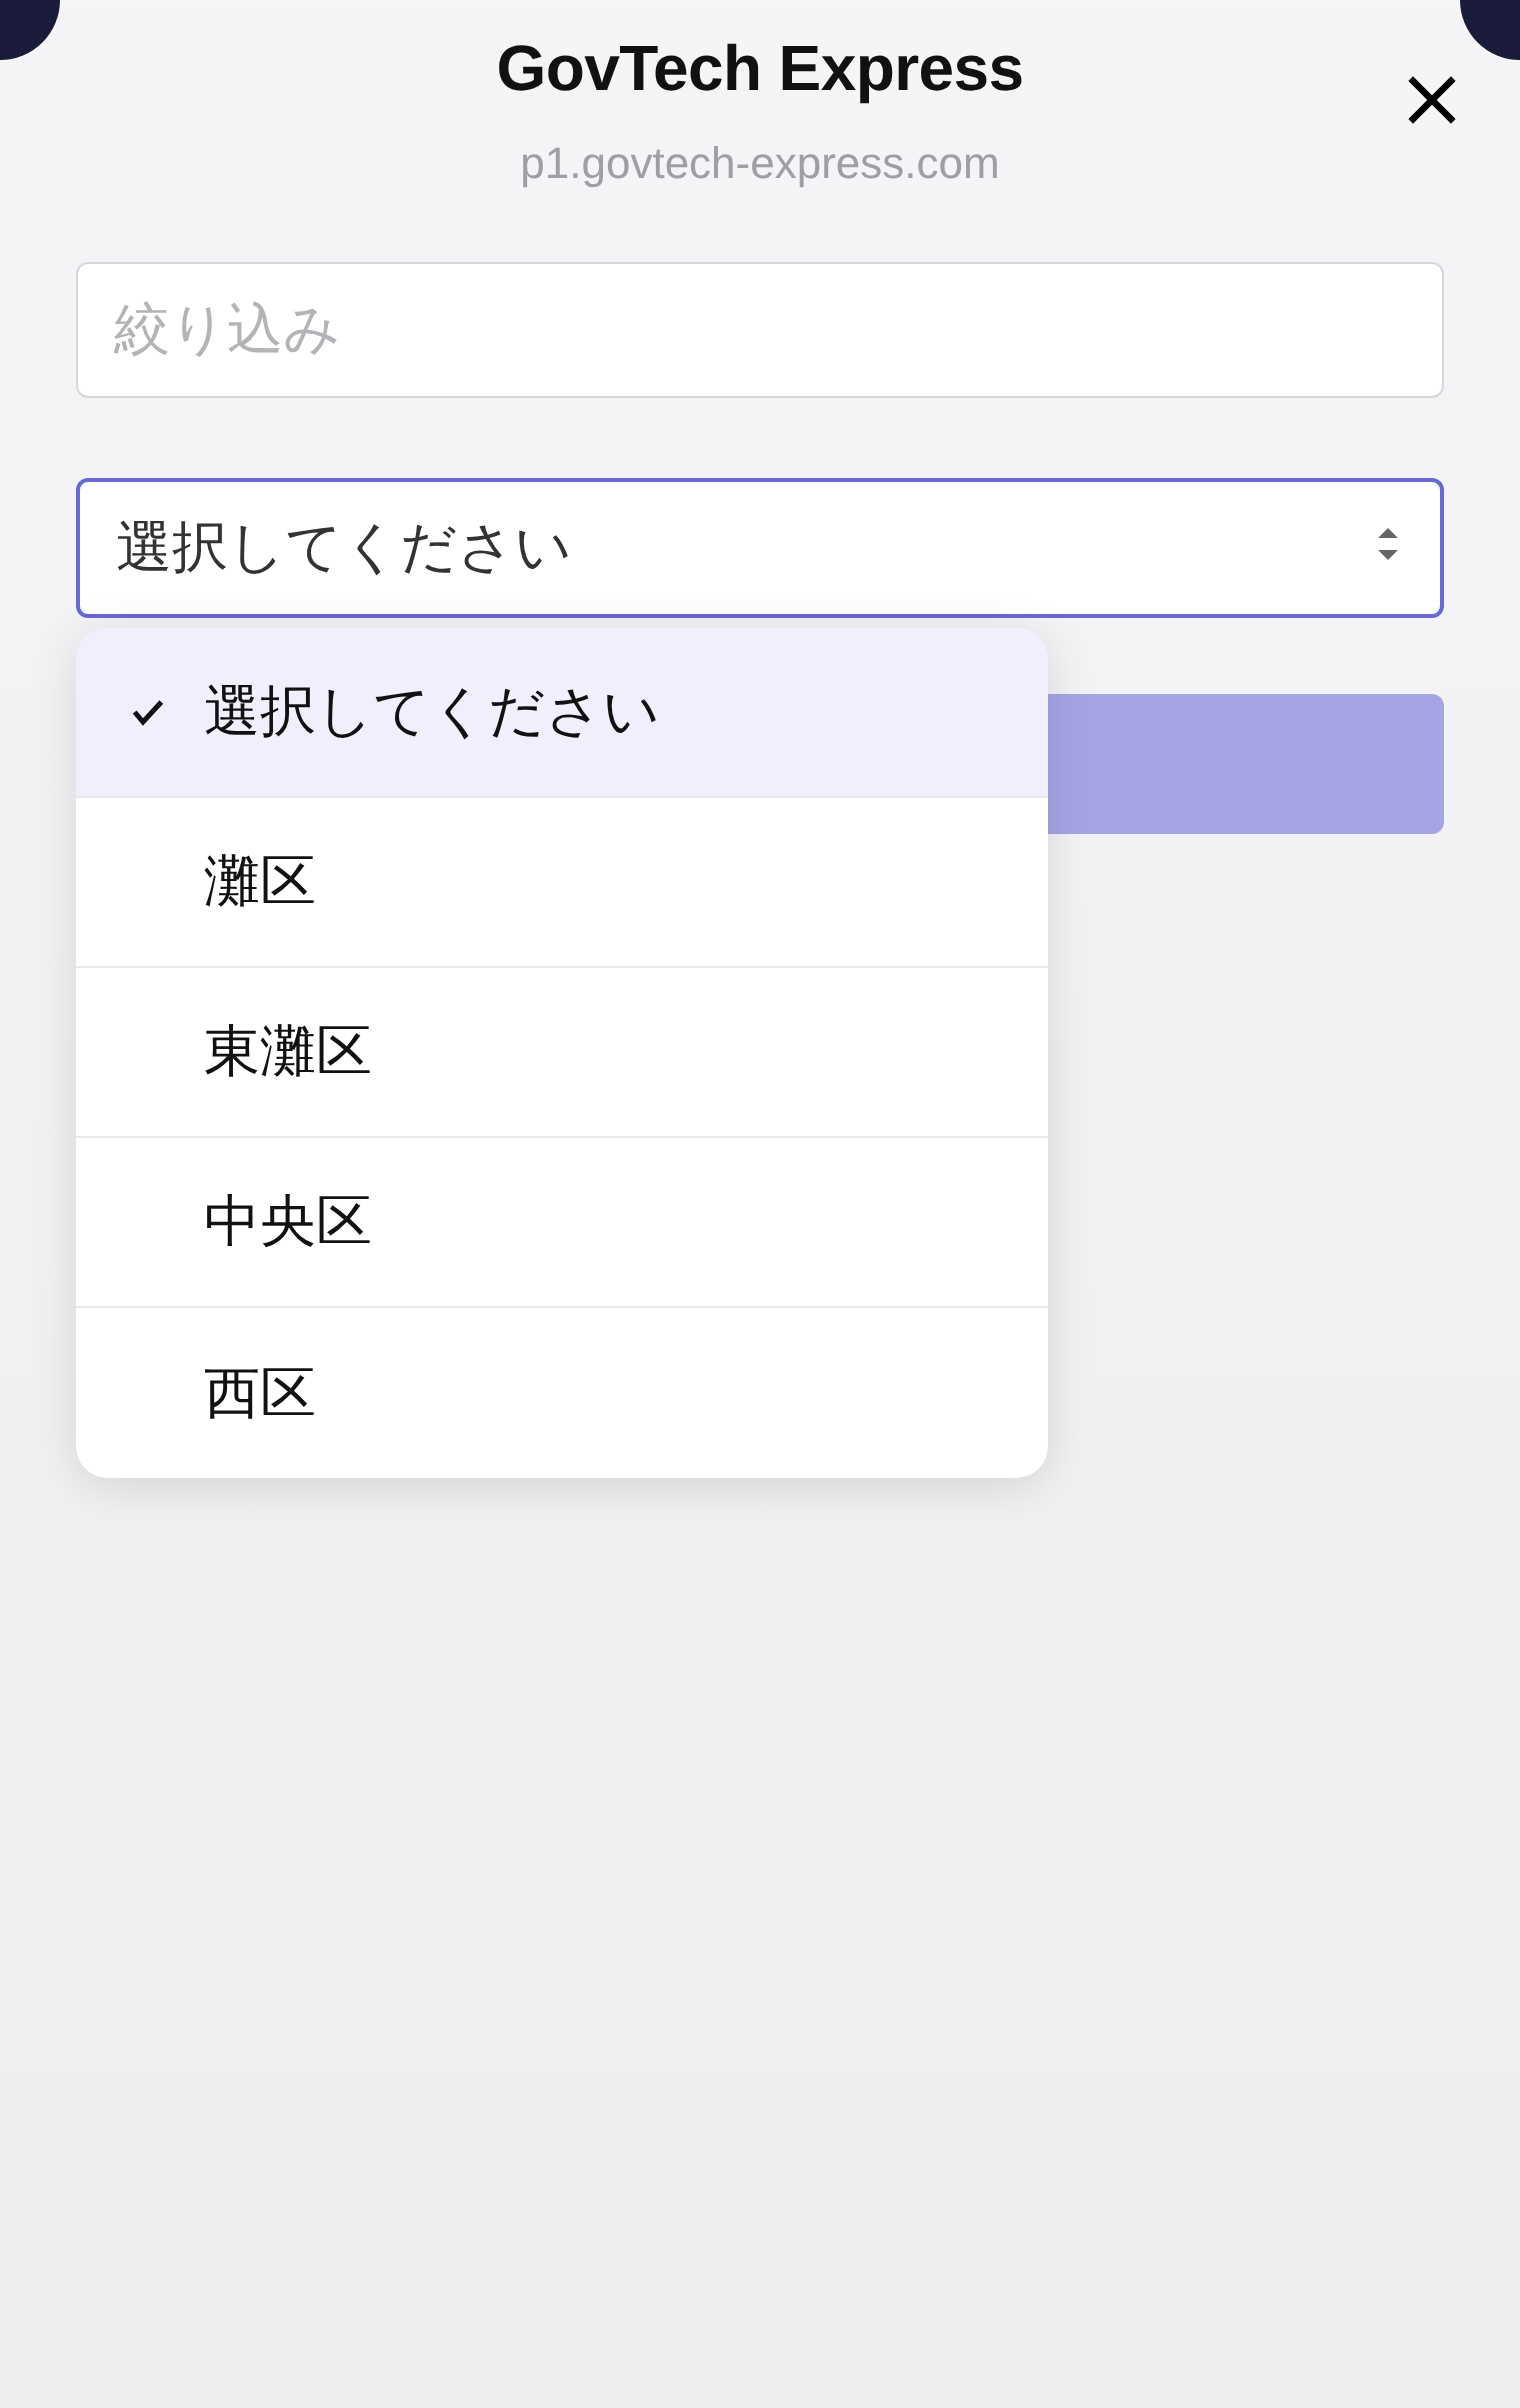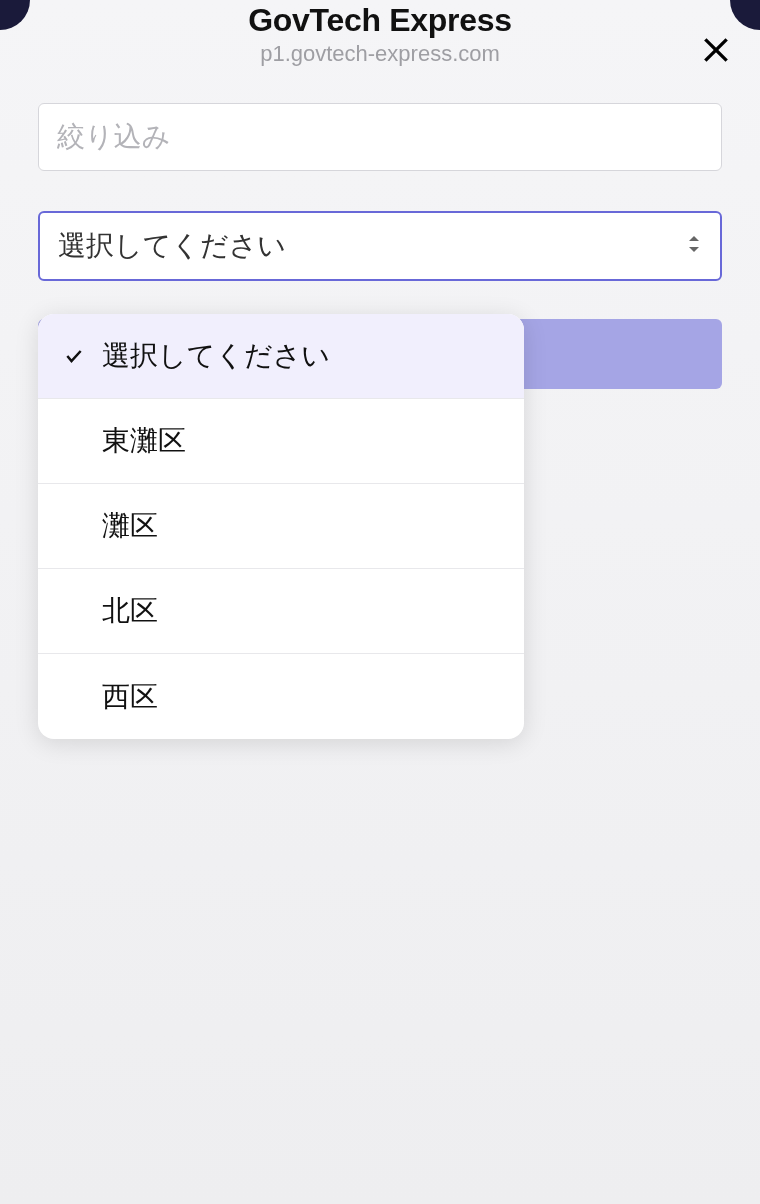--- a/index.html
+++ b/index.html
@@ -19,32 +19,32 @@
       position: absolute;
       width: 30px;
       height: 30px;
       background: #1a1a3a;
       top: 0;
     }
     .corner-tl { left: 0; border-bottom-right-radius: 30px; }
     .corner-tr { right: 0; border-bottom-left-radius: 30px; }
     .header {
       text-align: center;
-      padding-top: 2px;
+      padding-top: 16px;
     }
     .header-title {
       font-size: 32px;
       font-weight: 700;
       color: #111;
       letter-spacing: -0.3px;
     }
     .header-subtitle {
       font-size: 22px;
       color: #9e9ea3;
-      margin-top: 2px;
+      margin-top: 16px;
     }
     .close-btn {
       position: absolute;
       top: 28px;
       right: 22px;
       width: 44px;
       height: 44px;
       display: flex;
       align-items: center;
       justify-content: center;
@@ -171,24 +171,24 @@
 <div class="dropdown" id="dropdown">
     <div class="dropdown-item selected">
       <span class="check-icon">
         <svg width="20" height="20" viewBox="0 0 24 24" fill="none" stroke="#111" stroke-width="3">
           <polyline points="4,12 9,18 20,6"></polyline>
         </svg>
       </span>
       <span>選択してください</span>
     </div>
     <div class="dropdown-item">
+      <span>灘区</span>
+    </div>
+    <div class="dropdown-item">
       <span>東灘区</span>
     </div>
     <div class="dropdown-item">
-      <span>灘区</span>
-    </div>
-    <div class="dropdown-item">
-      <span>北区</span>
+      <span>中央区</span>
     </div>
     <div class="dropdown-item">
       <span>西区</span>
     </div>
   </div>
 
 </body></html>

